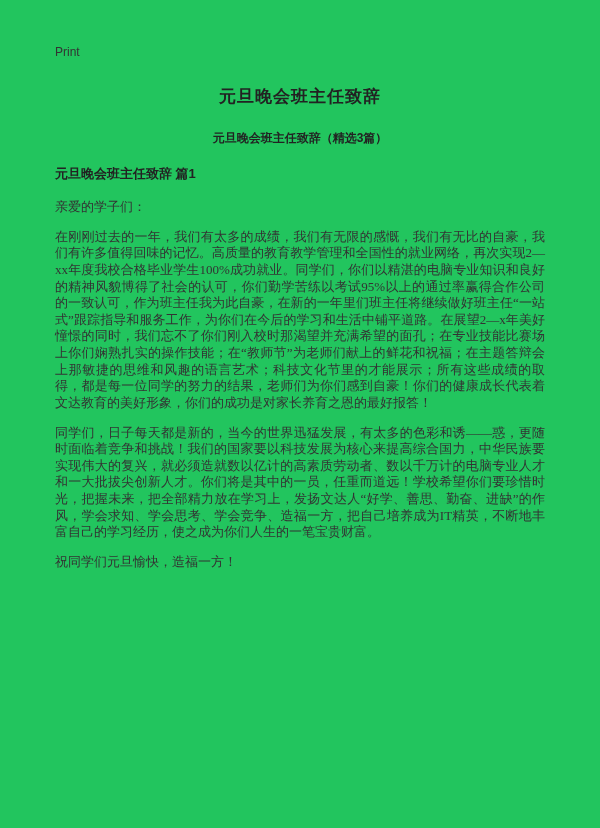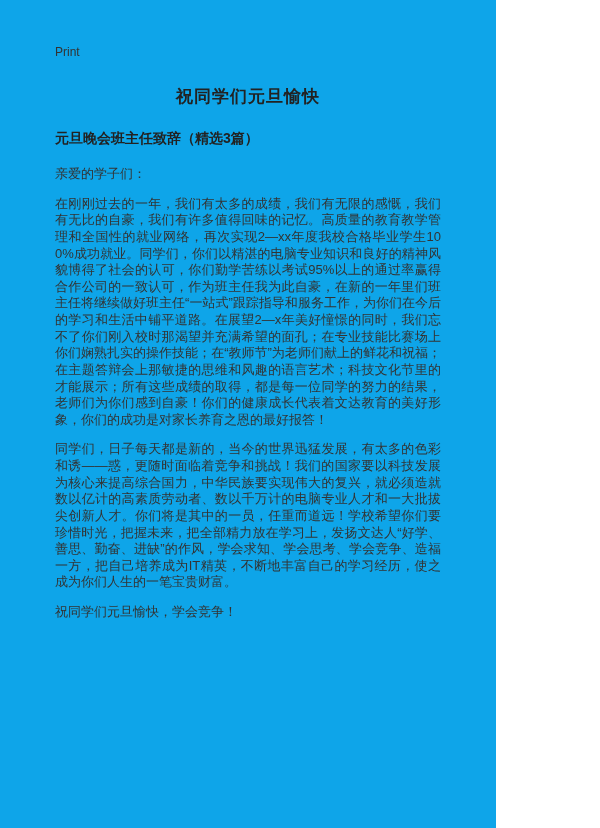--- a/index.html
+++ b/index.html
@@ -9,79 +9,82 @@
   }
   body {
     width: 600px;
     height: 828px;
     font-family: "Liberation Sans", "DejaVu Sans", sans-serif;
     color: #333333;
     overflow: hidden;
   }
   .page {
     box-sizing: border-box;
-    width: 496px;
+    width: 600px;
     min-height: 828px;
     padding: 42px 55px 30px 55px;
-    background: #0ea5e9;
+    background: #22c55e;
   }
   .print-link {
     font-size: 12px;
     color: #333333;
     margin: 0 0 18px 0;
     cursor: pointer;
     display: inline-block;
   }
   h1.doc-title {
     font-size: 17px;
     font-weight: bold;
     text-align: center;
     color: #222222;
     margin: 8px 0 22px 0;
     letter-spacing: 1px;
   }
   h2.doc-subtitle {
-    font-size: 14px;
+    font-size: 12px;
     font-weight: bold;
     color: #222222;
     margin: 0 0 18px 0;
+    text-align: center;
   }
   h3.section-heading {
     font-size: 13px;
     font-weight: bold;
     color: #222222;
     margin: 0 0 16px 0;
   }
   p.body-paragraph {
     font-size: 13px;
     line-height: 1.28;
     text-align: justify;
     margin: 0 0 13px 0;
     color: #333333;
     word-break: break-all;
+    font-family: Liberation Serif, serif;
   }
   p.salutation, p.closing-line {
     text-align: left;
   }
 </style>
 </head>
 <body>
 
 <div class="page">
 
   <span class="print-link">Print</span>
 
-  <h1 class="doc-title">祝同学们元旦愉快</h1>
+  <h1 class="doc-title">元旦晚会班主任致辞</h1>
 
   <h2 class="doc-subtitle">元旦晚会班主任致辞（精选3篇）</h2>
 
+  <h3 class="section-heading">元旦晚会班主任致辞 篇1</h3>
 
   <p class="body-paragraph salutation">亲爱的学子们：</p>
 
 
   <p class="body-paragraph">在刚刚过去的一年，我们有太多的成绩，我们有无限的感慨，我们有无比的自豪，我们有许多值得回味的记忆。高质量的教育教学管理和全国性的就业网络，再次实现2—xx年度我校合格毕业学生100%成功就业。同学们，你们以精湛的电脑专业知识和良好的精神风貌博得了社会的认可，你们勤学苦练以考试95%以上的通过率赢得合作公司的一致认可，作为班主任我为此自豪，在新的一年里们班主任将继续做好班主任“一站式”跟踪指导和服务工作，为你们在今后的学习和生活中铺平道路。在展望2—x年美好憧憬的同时，我们忘不了你们刚入校时那渴望并充满希望的面孔；在专业技能比赛场上你们娴熟扎实的操作技能；在“教师节”为老师们献上的鲜花和祝福；在主题答辩会上那敏捷的思维和风趣的语言艺术；科技文化节里的才能展示；所有这些成绩的取得，都是每一位同学的努力的结果，老师们为你们感到自豪！你们的健康成长代表着文达教育的美好形象，你们的成功是对家长养育之恩的最好报答！</p>
 
   <p class="body-paragraph">同学们，日子每天都是新的，当今的世界迅猛发展，有太多的色彩和诱——惑，更随时面临着竞争和挑战！我们的国家要以科技发展为核心来提高综合国力，中华民族要实现伟大的复兴，就必须造就数以亿计的高素质劳动者、数以千万计的电脑专业人才和一大批拔尖创新人才。你们将是其中的一员，任重而道远！学校希望你们要珍惜时光，把握未来，把全部精力放在学习上，发扬文达人“好学、善思、勤奋、进缺”的作风，学会求知、学会思考、学会竞争、造福一方，把自己培养成为IT精英，不断地丰富自己的学习经历，使之成为你们人生的一笔宝贵财富。</p>
 
 
-  <p class="body-paragraph closing-line">祝同学们元旦愉快，学会竞争！</p>
+  <p class="body-paragraph closing-line">祝同学们元旦愉快，造福一方！</p>
 
 </div>
 
 </body></html>

